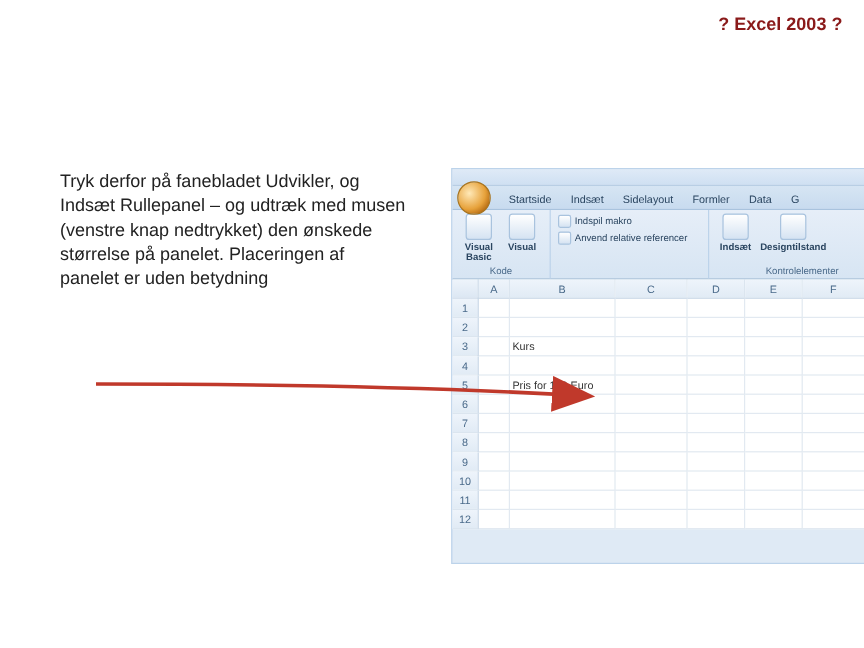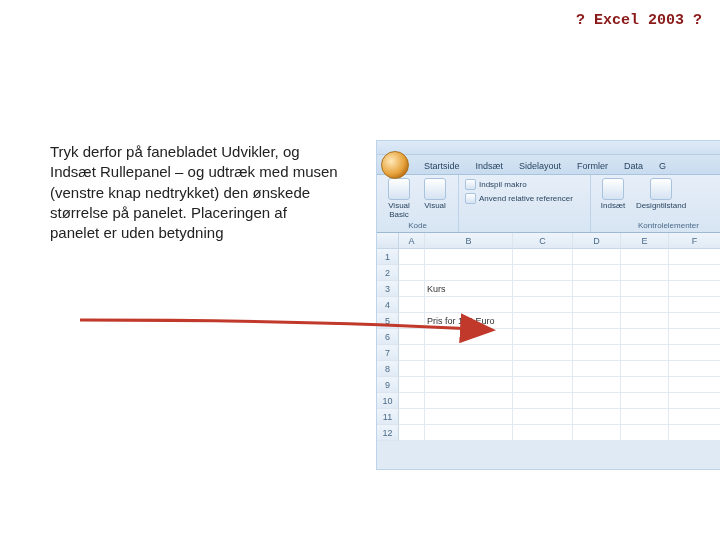--- a/index.html
+++ b/index.html
@@ -11,21 +11,20 @@
     position: relative;
     overflow: hidden;
   }
   .header-link {
     position: absolute;
     top: 12px;
     right: 18px;
     font-weight: bold;
     color: #8a1a1a;
     font-size: 15px;
-    font-family: Liberation Mono, monospace;
   }
   .left-text {
     position: absolute;
     left: 50px;
     top: 142px;
     width: 290px;
     color: #222;
     font-size: 15px;
     line-height: 1.35;
   }
@@ -91,20 +90,21 @@
     font-size: 8px;
     color: #4a6a8a;
     text-align: center;
     padding-bottom: 1px;
   }
   .bigbtn {
     width: 36px;
     text-align: center;
     font-size: 8px;
     color: #2a4560;
+    font-weight: bold;
   }
   .bigbtn .ico {
     width: 22px;
     height: 22px;
     margin: 0 auto 1px;
     background: linear-gradient(#fff,#d5e3f2);
     border: 1px solid #a9c3de;
     border-radius: 3px;
   }
   .smallrows { display: flex; flex-direction: column; gap: 1px; }

